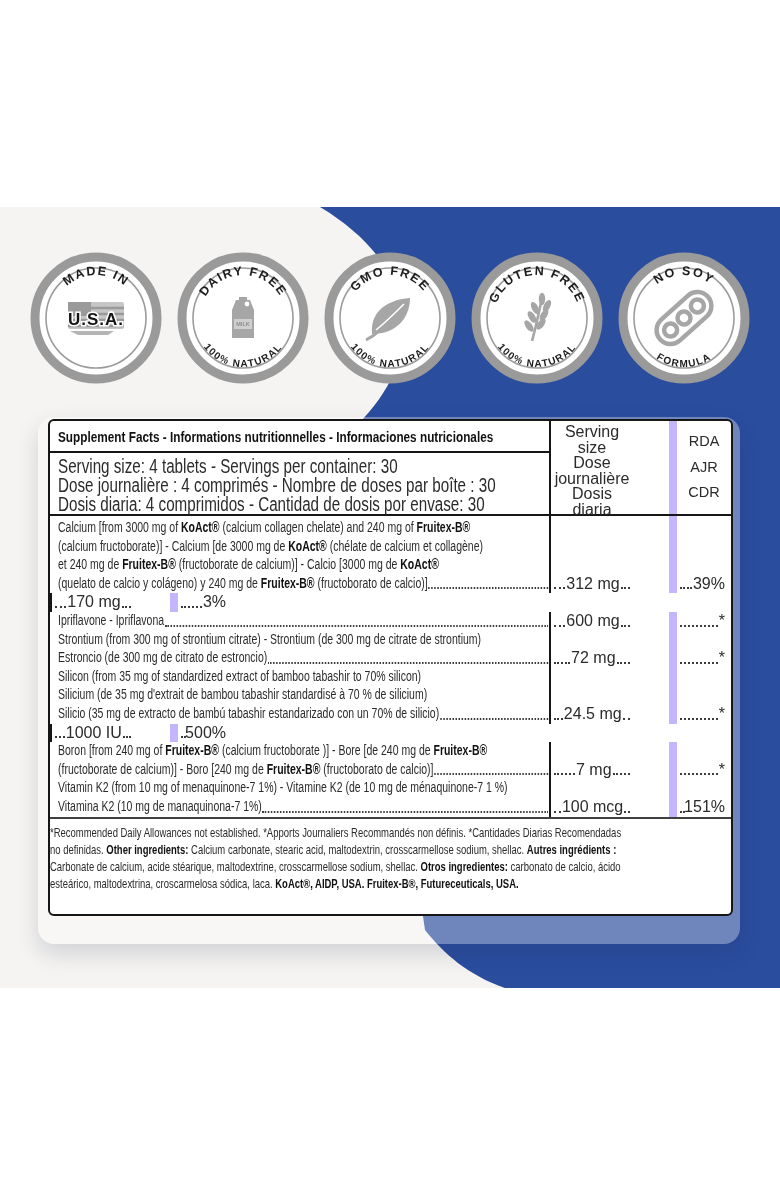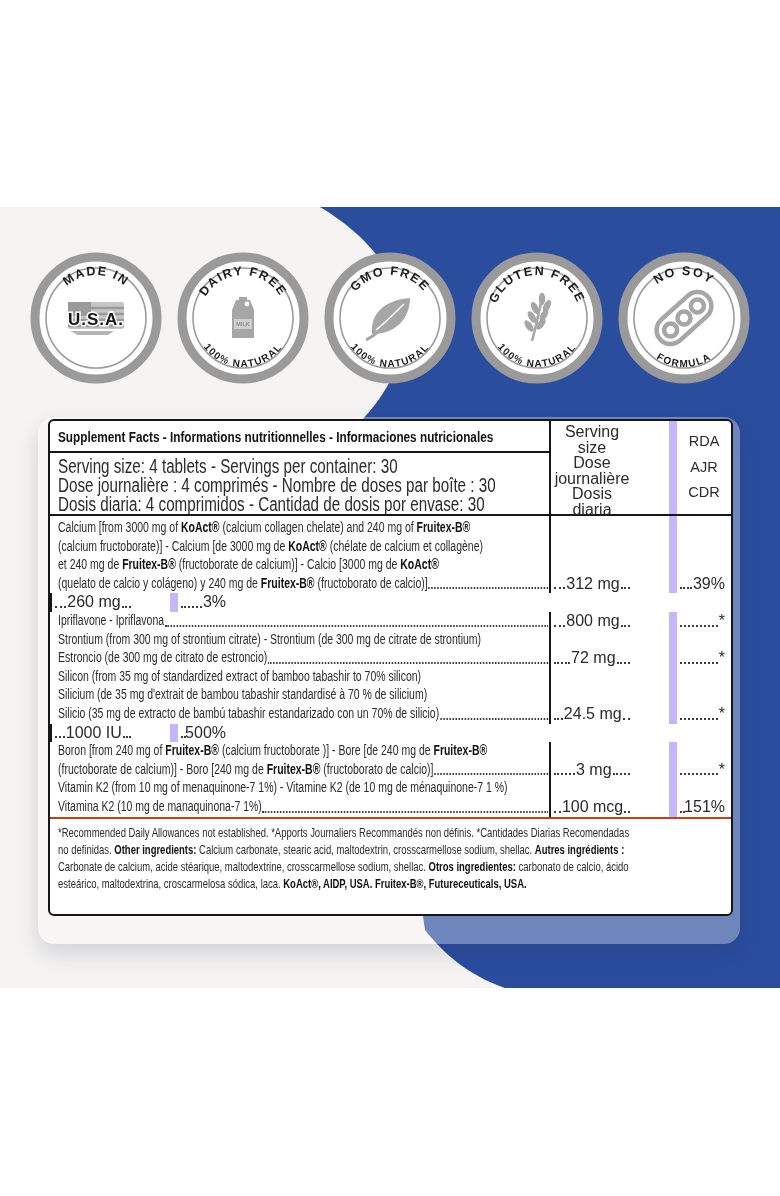--- a/index.html
+++ b/index.html
@@ -47,21 +47,21 @@
   .ing-line { display:flex; align-items:flex-end; width:131.58%; transform:scaleX(0.76); transform-origin:0 100%;
     line-height:18.6px; font-size:13.8px; }
   .ing-text { white-space:nowrap; }
   .cell-amt { display:flex; align-items:flex-end; padding:0 2px 0 2px; }
   .cell-rda { display:flex; align-items:flex-end; padding:0 6px 0 2px; }
   .amount-val, .rda-val { font-size:16px; line-height:18.6px; white-space:nowrap; }
   .lead { border-bottom:2px dotted #3c3c3c; margin:0 1px 4px 1px; }
   .ing-line .lead { flex:1; }
   .lead-a { flex:1.2; } .lead-b { flex:1; } .lead-c { flex:1; }
 
-  .tbl-foot { flex:1; border-top:2px solid #c2410c; padding:5px 0 0 8px; overflow:hidden; }
+  .tbl-foot { flex:1; border-top:2px solid #404040; padding:5px 0 0 0; overflow:hidden; }
   .fn-line { width:135.14%; transform:scaleX(0.74); transform-origin:0 0; white-space:nowrap;
     font-size:12.8px; line-height:17px; }
   b { font-weight:bold; color:#111; }
 </style>
 </head>
 <body>
 
 <div id="stage">
 
   <div id="band-mid">
@@ -221,41 +221,41 @@
     </div>
     <div class="c3 cell-rda">
       <span class="lead lead-c"></span>
             <span class="rda-val">39%</span>
     </div>
   </div>
 
   <div class="ing-row">
     <div class="c2 cell-amt">
       <span class="lead lead-a"></span>
-            <span class="amount-val">260 mg</span>
+            <span class="amount-val">170 mg</span>
             <span class="lead lead-b"></span>
     </div>
     <div class="c3 cell-rda">
       <span class="lead lead-c"></span>
             <span class="rda-val">3%</span>
     </div>
   </div>
 
   <div class="ing-row">
     <div class="cell-main-ing">
             <div class="ing-lines">
               <div class="ing-line">
                 <span class="ing-text"><span>Ipriflavone - Ipriflavona</span></span>
                 <span class="lead"></span>
               </div>
             </div>
           </div>
     <div class="c2 cell-amt">
       <span class="lead lead-a"></span>
-            <span class="amount-val">800 mg</span>
+            <span class="amount-val">600 mg</span>
             <span class="lead lead-b"></span>
     </div>
     <div class="c3 cell-rda">
       <span class="lead lead-c"></span>
             <span class="rda-val">*</span>
     </div>
   </div>
 
   <div class="ing-row">
     <div class="cell-main-ing">
@@ -325,21 +325,21 @@
                 <span class="ing-text"><span>Boron [from 240 mg of </span><b>Fruitex-B®</b><span> (calcium fructoborate )] - Bore [de 240 mg de </span><b>Fruitex-B®</b></span>
               </div>
               <div class="ing-line">
                 <span class="ing-text"><span>(fructoborate de calcium)] - Boro [240 mg de </span><b>Fruitex-B®</b><span> (fructoborato de calcio)]</span></span>
                 <span class="lead"></span>
               </div>
             </div>
           </div>
     <div class="c2 cell-amt">
       <span class="lead lead-a"></span>
-            <span class="amount-val">3 mg</span>
+            <span class="amount-val">7 mg</span>
             <span class="lead lead-b"></span>
     </div>
     <div class="c3 cell-rda">
       <span class="lead lead-c"></span>
             <span class="rda-val">*</span>
     </div>
   </div>
 
   <div class="ing-row">
     <div class="cell-main-ing">

